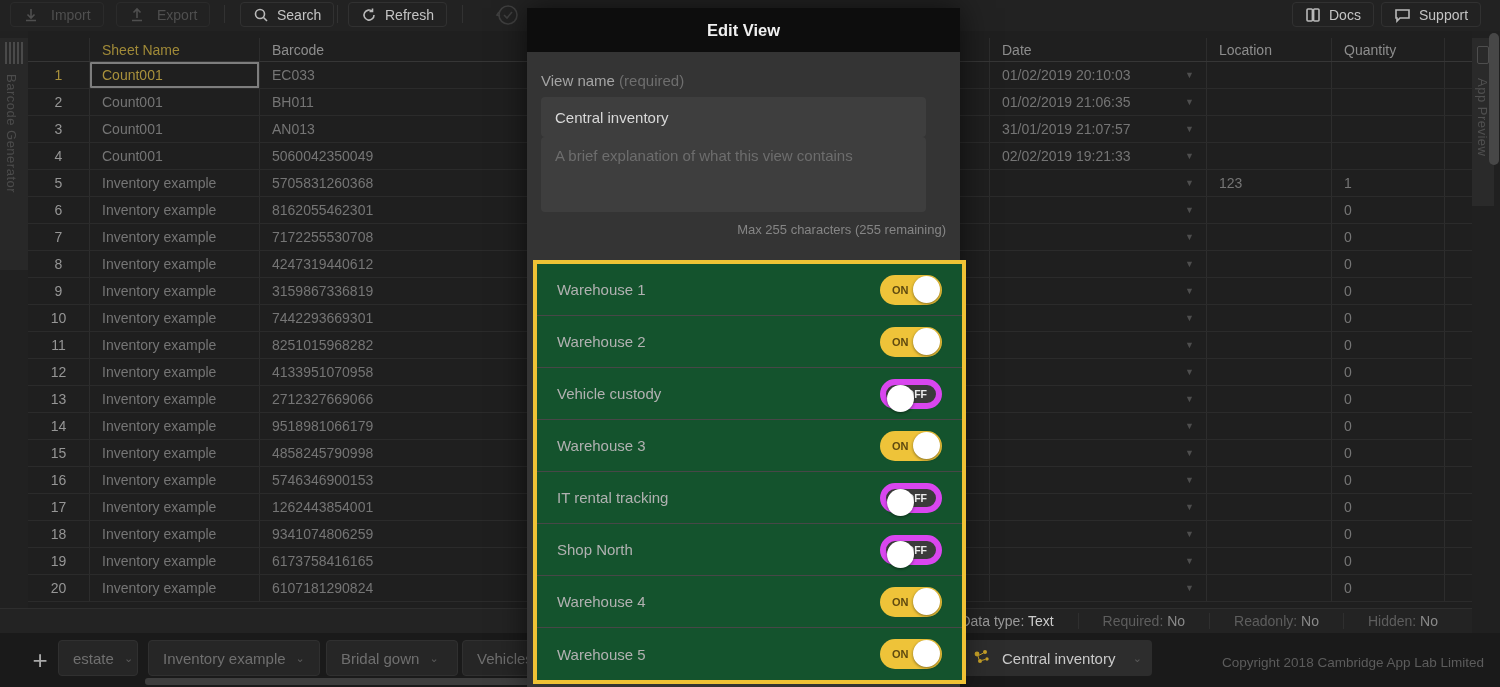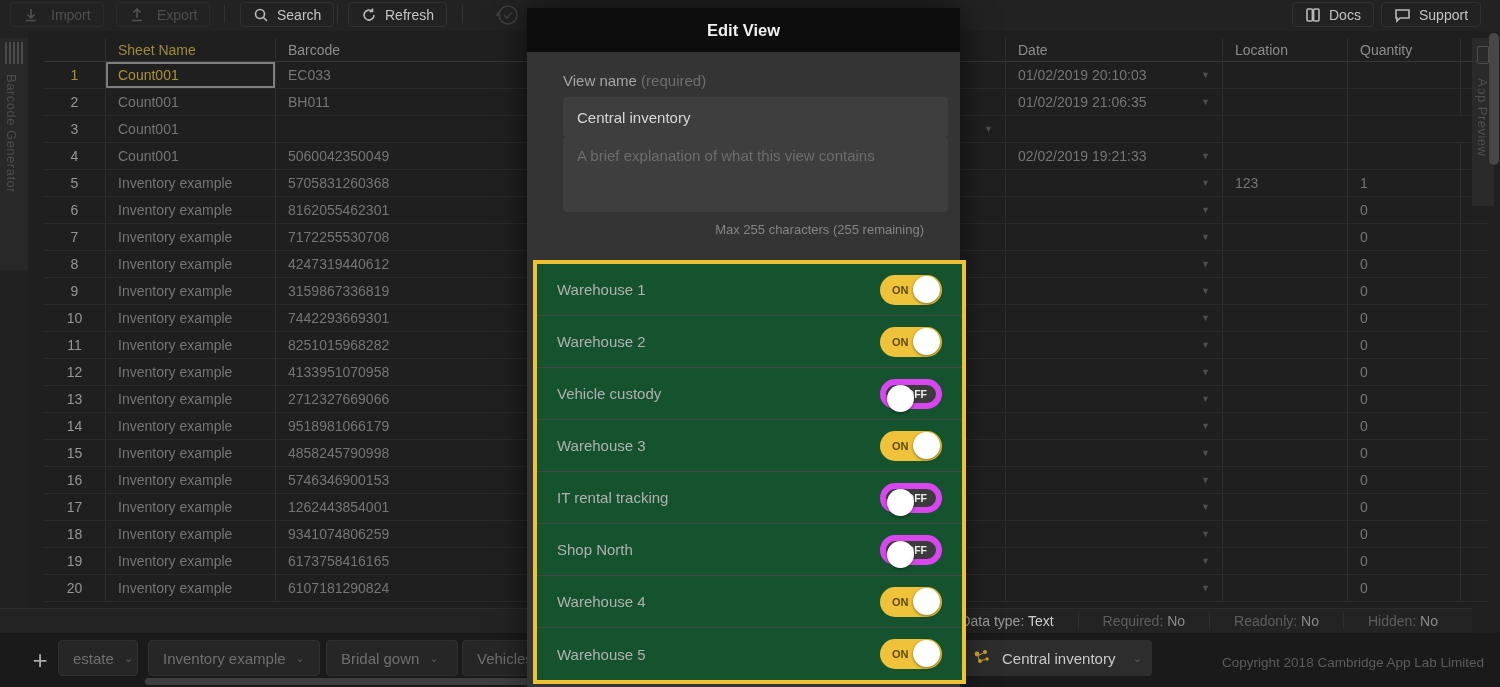--- a/index.html
+++ b/index.html
@@ -29,21 +29,21 @@
   
   .right-rail { position:absolute; right:0; top:31px; width:28px; height:656px; background:#202020; }
   .right-rail .panel { position:absolute; left:0; top:7px; width:22px; height:168px; background:#2a2a2a; }
   .phone-icon { position:absolute; left:5px; top:8px; width:12px; height:18px;
                 border:1.5px solid #4e4e4e; border-radius:2px; }
   .right-rail .vlabel { left:3px; top:40px; color:#505050; }
   .v-scrollbar { position:absolute; right:1px; top:2px; width:10px; height:132px;
                  background:#474747; border-radius:5px; }
 
   
-  .grid { position:absolute; left:44px; top:38px; width:1444px; }
+  .grid { position:absolute; left:28px; top:38px; width:1444px; }
   .grow { display:grid; grid-template-columns:62px 170px 270px 460px 217px 125px 113px 27px;
           height:27px; border-bottom:1px solid #2b2b2b; }
   .grow.header { height:24px; border-bottom:1px solid #363636; }
   .cell { display:flex; align-items:center; padding:0 12px; font-size:14px; color:#757575;
           border-right:1px solid #2d2d2d; overflow:hidden; white-space:nowrap; }
   .cell:last-child { border-right:none; }
   .header .cell { color:#8d8d8d; font-size:14px; }
   .header .cell.gold { color:#a08a38; }
   .cell.rownum { justify-content:center; color:#969696; padding:0 4px; }
   .cell.gold-cell { color:#a9913c; }
@@ -74,21 +74,21 @@
   .view-select { position:absolute; left:962px; top:7px; width:190px; height:36px; background:#2d2d2d;
                  border-radius:4px; display:flex; align-items:center; gap:10px; padding:0 10px;
                  color:#c9c9c9; font-size:15px; cursor:pointer; }
   .copyright { position:absolute; right:16px; top:22px; color:#5c5c5c; font-size:13.5px; }
 
   
   .modal { position:absolute; left:527px; top:8px; width:433px; height:679px; background:#343434;
            box-shadow:0 0 30px rgba(0,0,0,.6); z-index:10; }
   .modal-header { height:44px; background:#0d0d0d; display:flex; align-items:center;
                   justify-content:center; color:#efefef; font-size:16.5px; font-weight:bold; }
-  .modal-body { padding:20px 36px 0; }
+  .modal-body { padding:20px 14px 0; }
   .field-label { font-size:15px; color:#a4a4a4; margin-bottom:8px; }
   .field-label .req { color:#6e6e6e; }
   .text-input { width:385px; height:40px; background:#3e3e3e; border:none; border-radius:4px;
                 color:#d8d8d8; font-size:15px; padding:0 14px;
                 font-family:"Liberation Sans",sans-serif; }
   .textarea { width:385px; height:75px; background:#3e3e3e; border:none; border-radius:4px;
               color:#d8d8d8; font-size:15px; padding:10px 14px; resize:none;
               font-family:"Liberation Sans",sans-serif; }
   .textarea::placeholder, .text-input::placeholder { color:#6d6d6d; }
   .char-counter { text-align:right; color:#858585; font-size:13px; margin-top:6px; }
@@ -220,20 +220,21 @@
         <span class="dd-arrow">▼</span>
       </div>
       <div class="cell"></div>
       <div class="cell"></div>
       <div class="cell"></div>
     </div>
 
     <div class="grow">
       <div class="cell rownum">3</div>
       <div class="cell">Count001</div>
+      <div class="cell">AN013</div>
       <div class="cell"></div>
       <div class="cell date-cell">
         <span>31/01/2019 21:07:57</span>
         <span class="dd-arrow">▼</span>
       </div>
       <div class="cell"></div>
       <div class="cell"></div>
       <div class="cell"></div>
     </div>
 

